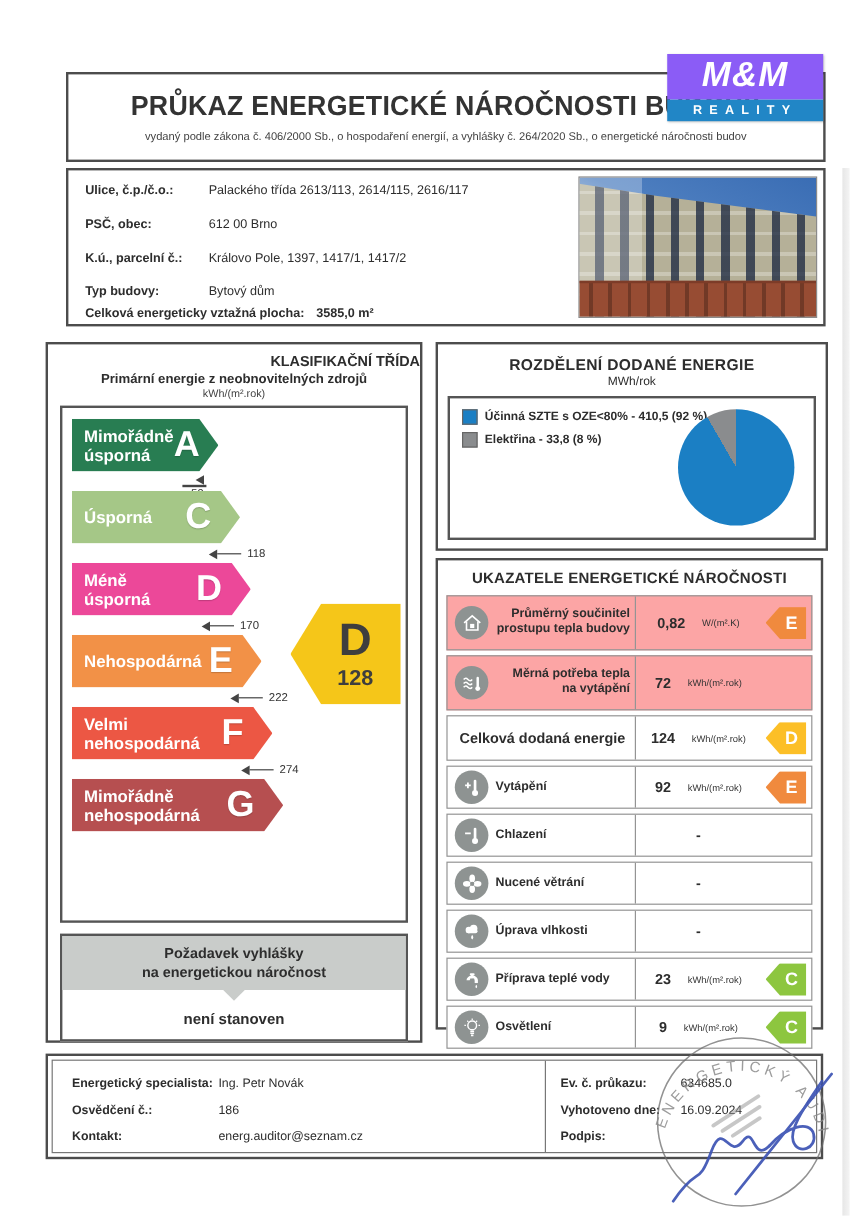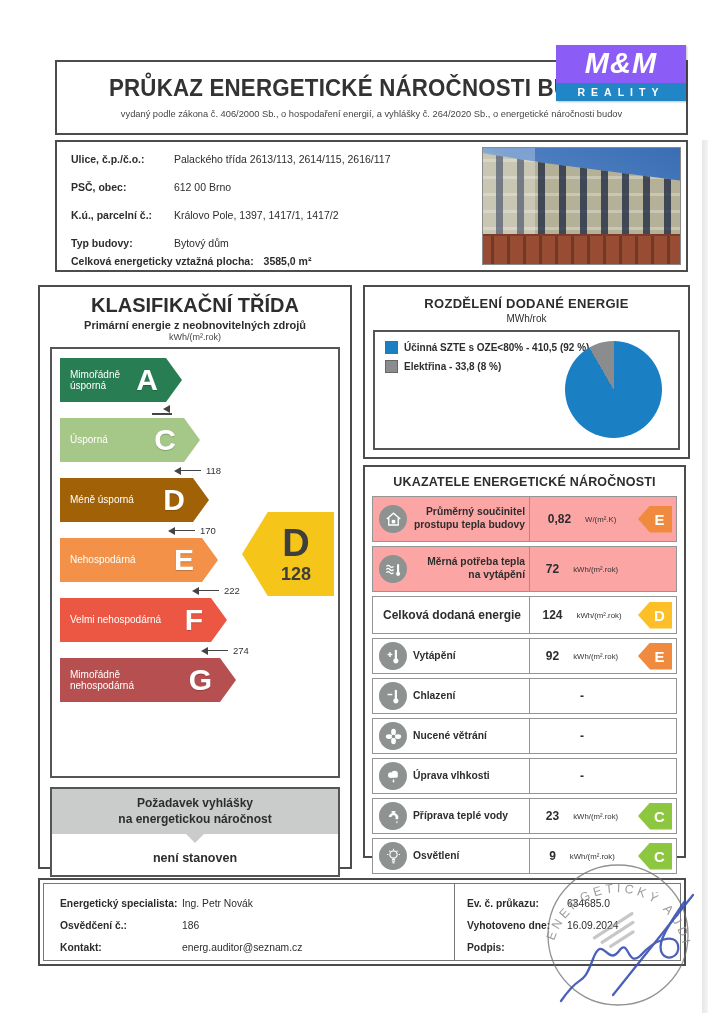--- a/index.html
+++ b/index.html
@@ -36,32 +36,32 @@
                  repeating-linear-gradient(0deg,rgba(255,255,255,.28) 0 3px,transparent 3px 17px);}
   .facade-base{position:absolute;left:-8px;bottom:0;width:210px;height:28px;background:#974c33;
       border-top:2px solid #7d3c28;}
   .facade-base:before{content:"";position:absolute;inset:0;
       background:repeating-linear-gradient(90deg,rgba(0,0,0,.25) 0 3px,transparent 3px 16px);}
   .facade-left{position:absolute;left:-8px;top:0;width:60px;height:100%;background:rgba(255,255,255,.28);}
 
   
   .cls-panel{position:absolute;left:38px;top:285px;width:310px;height:580px;
              border:2px solid #4c4c4c;background:#fff;}
-  .cls-title{text-align:center;font-size:20px;font-weight:bold;margin-top:7px;}
+  .cls-title{text-align:right;font-size:12px;font-weight:bold;margin-top:7px;}
   .cls-sub{text-align:center;font-size:11px;font-weight:bold;margin-top:2px;}
   .cls-unit{text-align:center;font-size:9px;color:#444;margin-top:1px;}
   .cls-chart{margin:5px 10px 0;border:2px solid #555;height:418px;position:relative;padding-top:9px;}
   .cls-row{position:relative;height:60px;margin-left:8px;}
   .cls-arrow{height:44px;display:flex;align-items:center;color:#fff;
              clip-path:polygon(0 0,calc(100% - 16px) 0,100% 50%,calc(100% - 16px) 100%,0 100%);}
-  .cls-label{font-size:10px;font-weight:normal;line-height:1.15;padding-left:10px;width:92px;}
+  .cls-label{font-size:14px;font-weight:bold;line-height:1.15;padding-left:10px;width:92px;}
   .cls-letter{font-size:30px;font-weight:bold;margin-left:auto;margin-right:24px;
               text-shadow:0 1px 1px rgba(0,0,0,.2);}
   .wA{width:122px;background:#287d52;} .wB{width:131px;background:#68a26c;}
-  .wC{width:140px;background:#a5c787;} .wD{width:149px;background:#a16207;}
+  .wC{width:140px;background:#a5c787;} .wD{width:149px;background:#ec4899;}
   .wE{width:158px;background:#f29147;} .wF{width:167px;background:#ec5744;}
   .wG{width:176px;background:#b64f50;}
   .th{position:absolute;top:47px;display:flex;align-items:center;font-size:9.5px;color:#333;}
   .th-head{width:0;height:0;border:4px solid transparent;border-right:7px solid #444;}
   .th-line{width:20px;height:1.6px;background:#444;margin-right:5px;}
   .marker{position:absolute;left:190px;top:163px;width:92px;height:84px;background:#f5c619;
           clip-path:polygon(0 50%,28% 0,100% 0,100% 100%,28% 100%);
           display:flex;flex-direction:column;align-items:center;justify-content:center;
           padding-left:16px;box-sizing:border-box;color:#3e3e3e;}
   .marker-letter{font-size:38px;font-weight:bold;line-height:1;}

